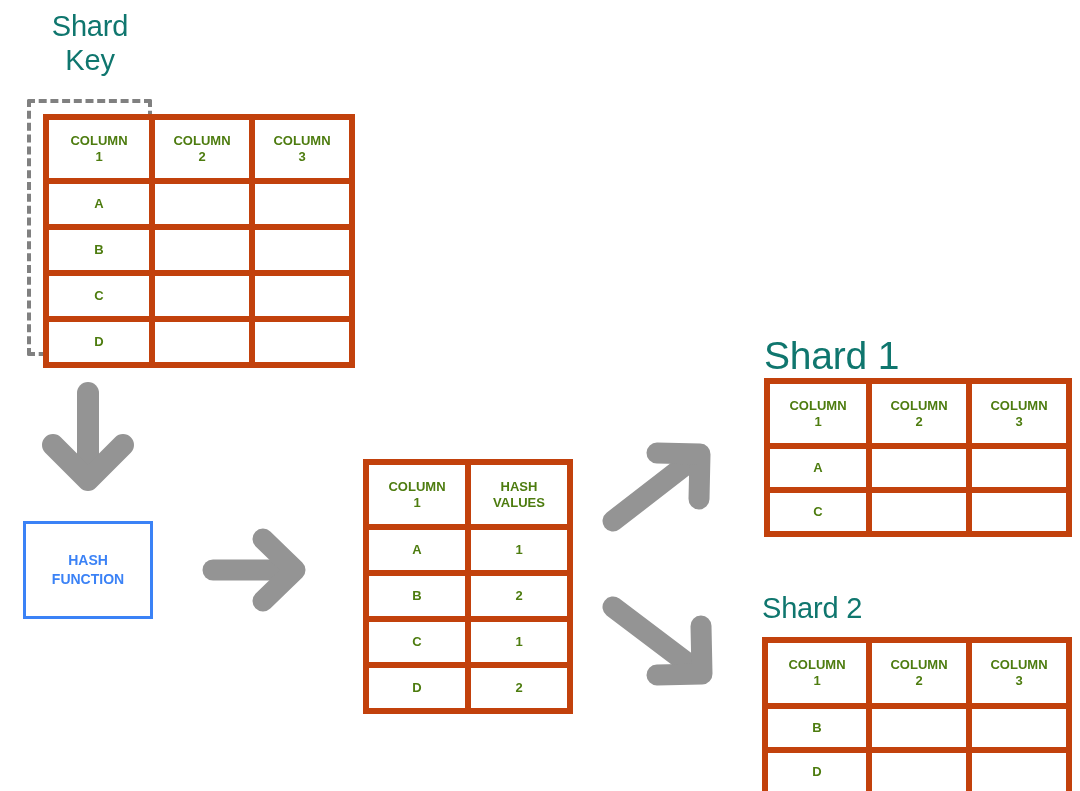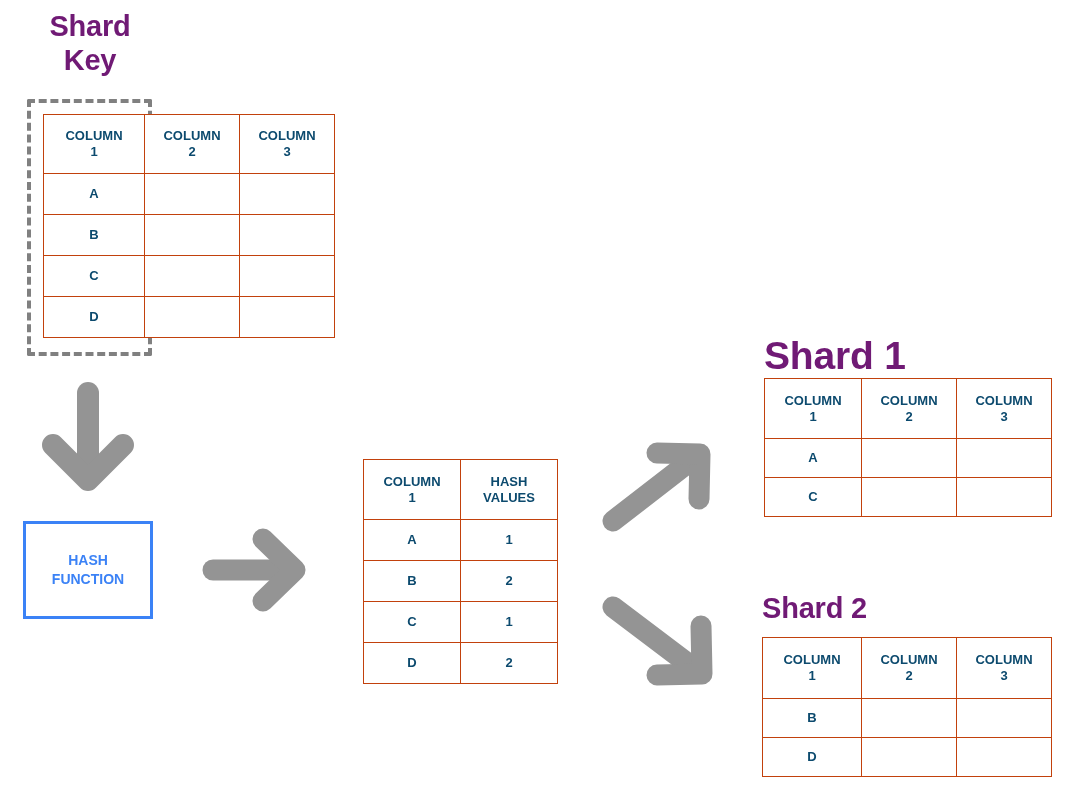--- a/index.html
+++ b/index.html
@@ -19,22 +19,22 @@
   .stage {
     position: absolute;
     left: 0; top: 0;
     width: 1080px;
     height: 791px;
   }
 
   
   .title {
     position: absolute;
-    color: #701a75;
-    font-weight: bold;
+    color: #0f766e;
+    font-weight: normal;
     letter-spacing: -0.2px;
     white-space: pre-line;
     line-height: 1.16;
   }
   .title-shardkey {
     left: 28px;
     top: 10px;
     width: 124px;
     text-align: center;
     font-size: 29px;
@@ -67,22 +67,22 @@
   }
 
   
   .tbl {
     position: absolute;
     border-collapse: collapse;
     table-layout: fixed;
     background: #ffffff;
   }
   .tbl td {
-    border: 1px solid #c2410c;
-    color: #0c4a6e;
+    border: 6px solid #c2410c;
+    color: #4d7c0f;
     font-weight: bold;
     text-align: center;
     vertical-align: middle;
     padding: 0;
     line-height: 1.2;
     white-space: pre-line;
   }
   .tbl .hdr { font-size: 13px; }
   .tbl .cell { font-size: 13px; }
 

